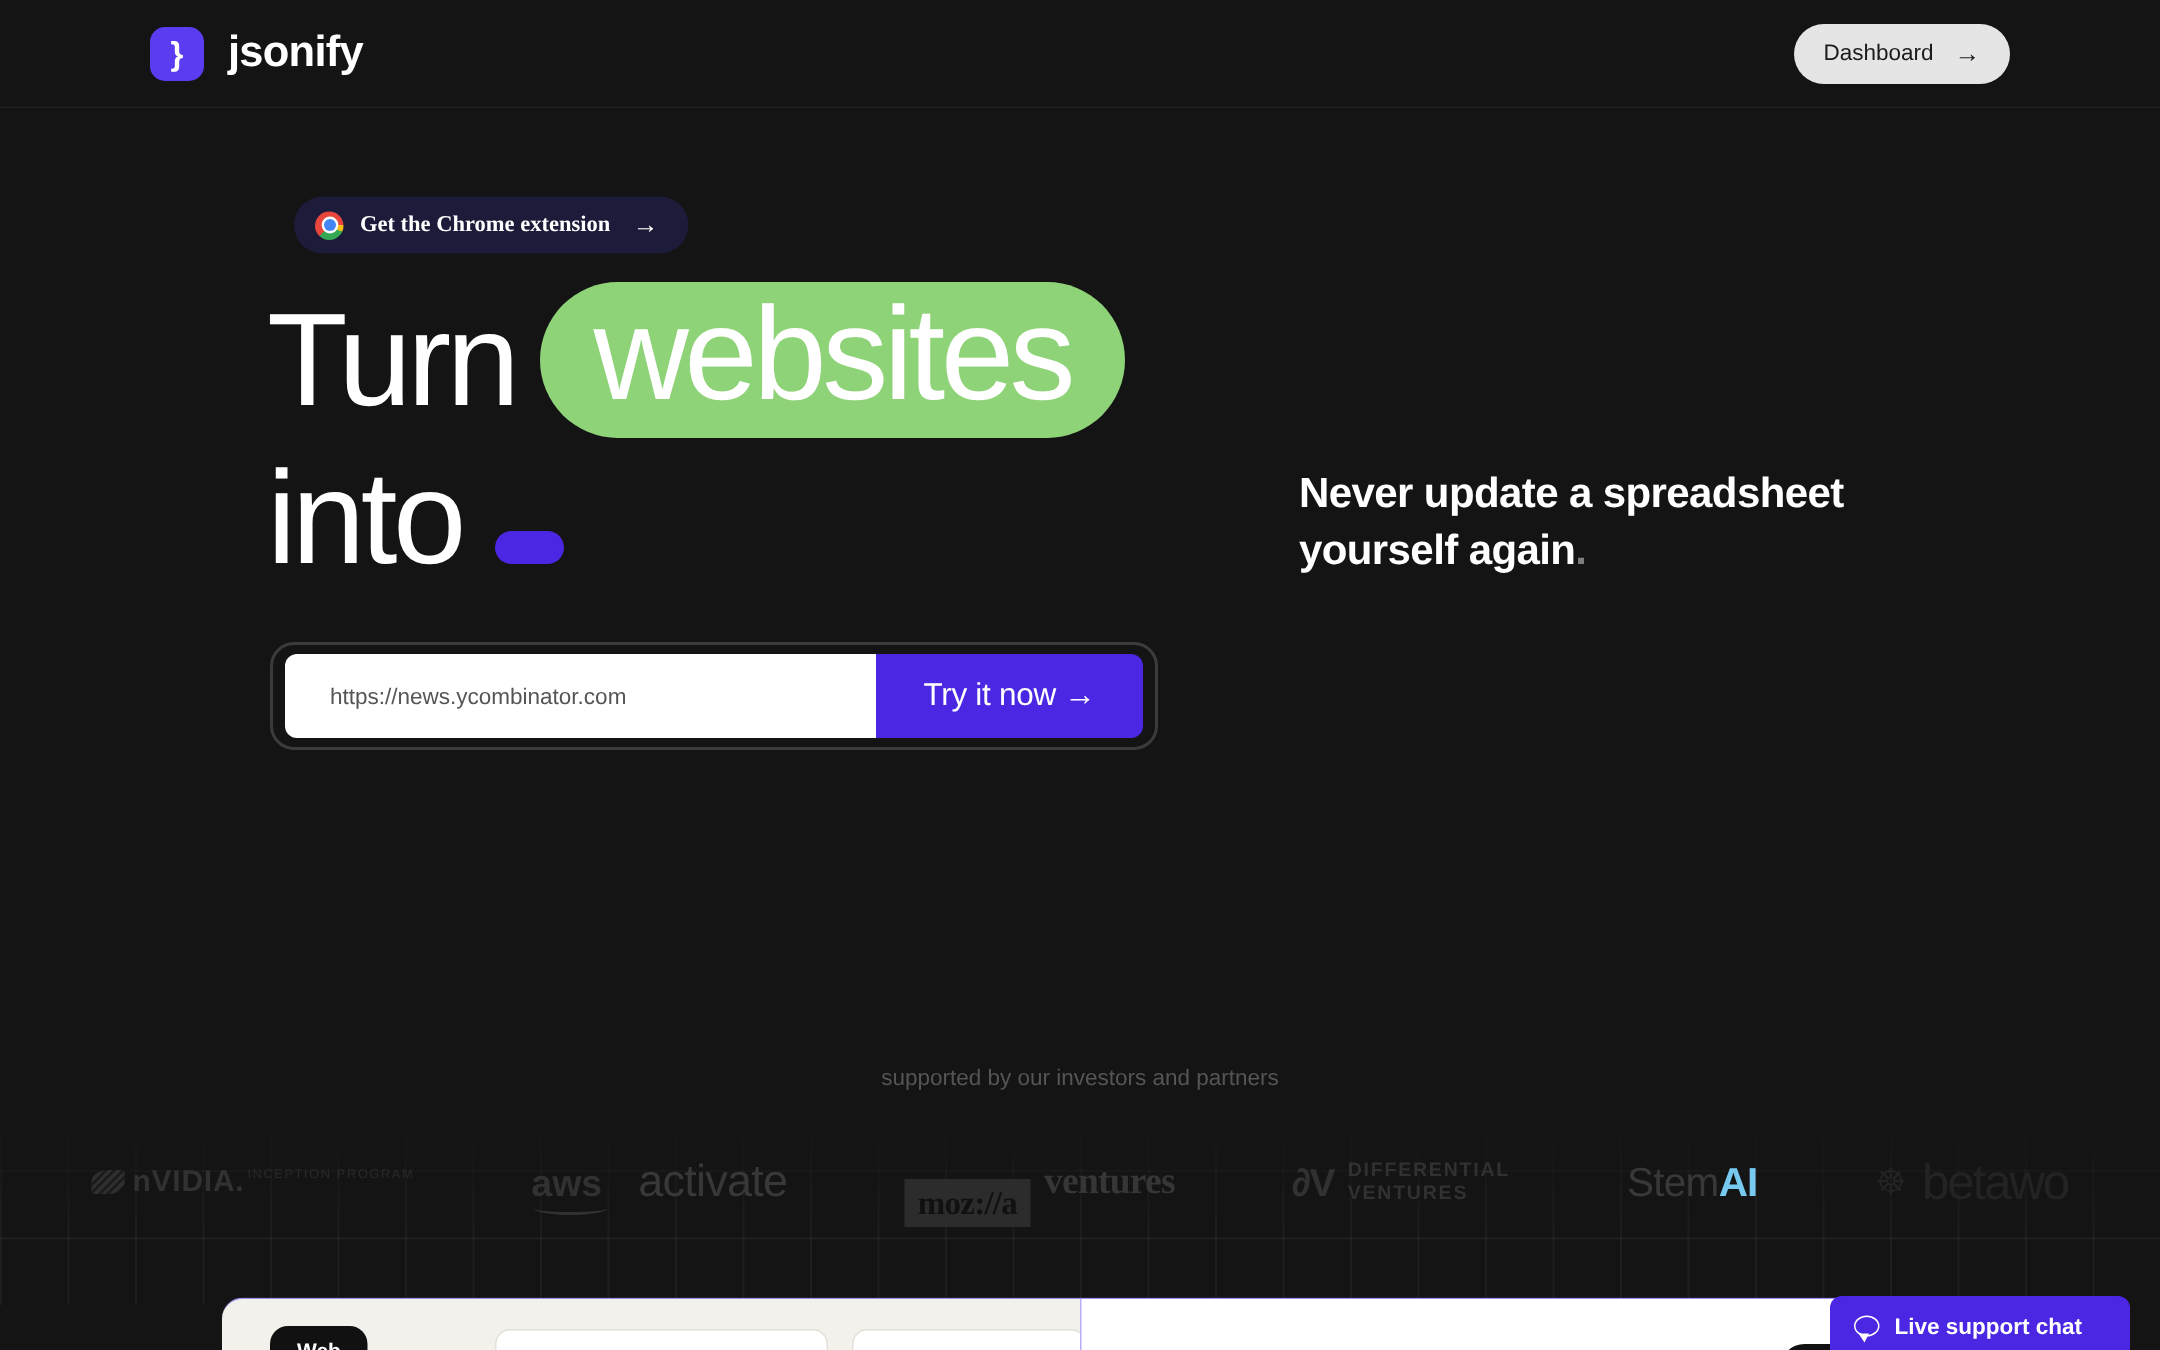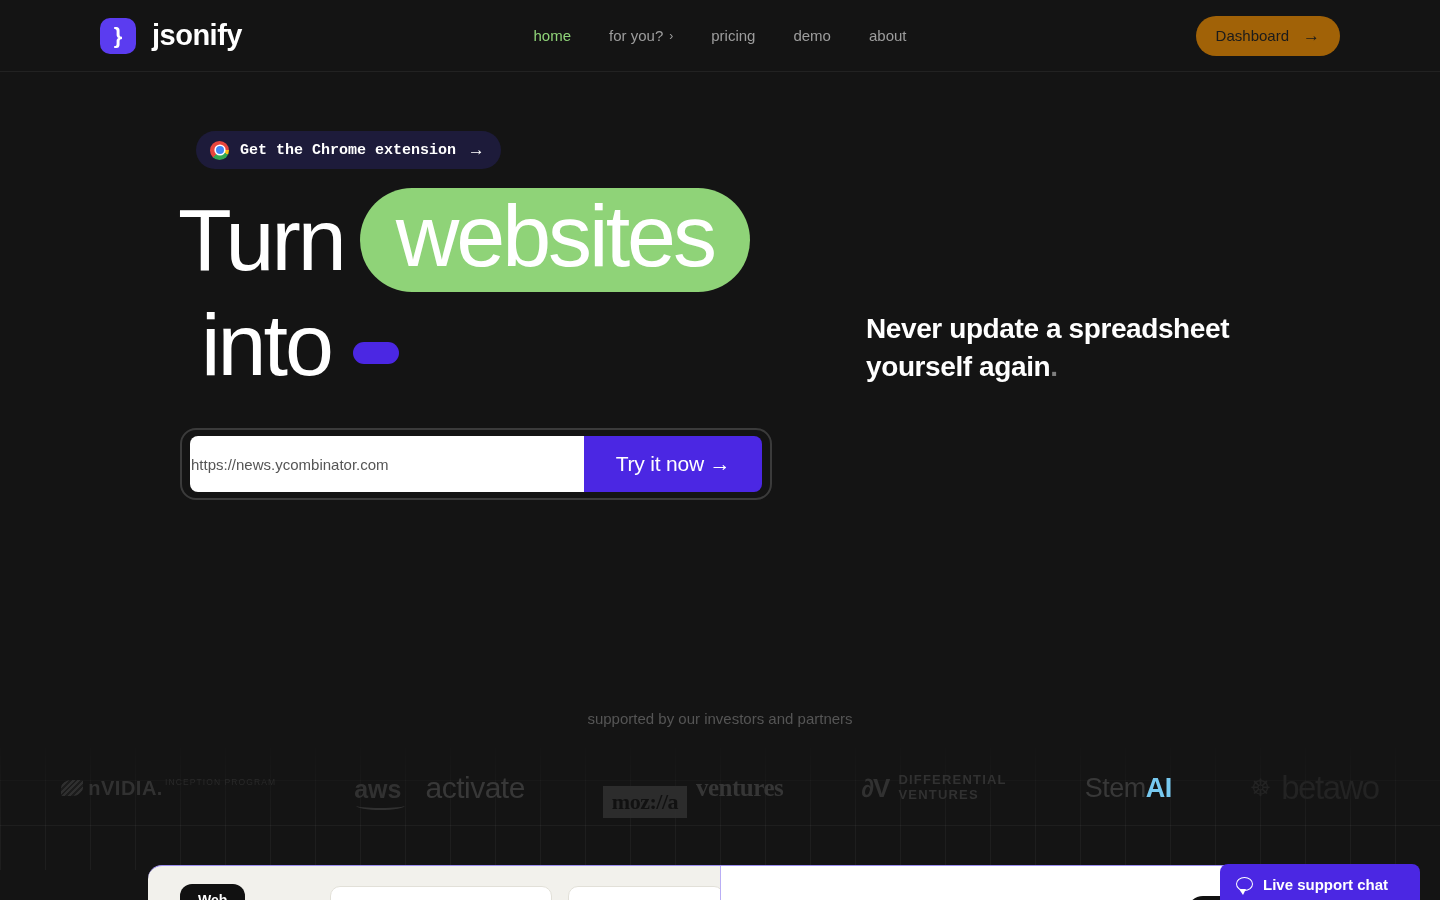--- a/index.html
+++ b/index.html
@@ -44,37 +44,37 @@
   .nav a{
     color:#9d9d9d; font-size:15px; text-decoration:none;
     display:flex; align-items:center; gap:6px; white-space:nowrap;
   }
   .nav a.active{ color:#8FD378; }
   .chev{ font-size:12px; color:#9d9d9d; }
 
   .dashboard-btn{
     position:absolute; right:100px;
     display:flex; align-items:center; gap:14px;
-    background:#a16207; color:#1b1b1b;
+    background:#e5e5e5; color:#1b1b1b;
     border:none; border-radius:999px;
     height:40px; padding:0 20px;
     font-family:"Liberation Sans", sans-serif; font-size:15px;
     cursor:pointer;
   }
   .arrow-r{ font-size:17px; line-height:1; }
 
   
   .hero{ position:absolute; top:72px; left:0; width:1440px; }
 
   .chrome-pill{
     position:absolute; left:196px; top:59px;
     height:38px; display:flex; align-items:center; gap:11px;
     background:#1D1B3A; border-radius:999px; padding:0 20px 0 14px;
     color:#fff; font-size:15px; font-weight:bold; cursor:pointer;
-    border:none; font-family:Liberation Mono, monospace;
+    border:none; font-family:Liberation Serif, serif;
   }
   .chrome-icon{ width:19px; height:19px; border-radius:50%; position:relative; overflow:hidden;
     background:conic-gradient(from -35deg,#E8453C 0deg 120deg,#F9BC15 120deg 150deg,#34A853 150deg 260deg,#E8453C 260deg 360deg);
     flex:none;
   }
   .chrome-icon::after{
     content:""; position:absolute; left:50%; top:50%; transform:translate(-50%,-50%);
     width:8px; height:8px; border-radius:50%; background:#4285F4; box-shadow:0 0 0 1.6px #fff;
   }
   .chrome-arrow{ font-size:17px; margin-left:4px; }
@@ -83,21 +83,21 @@
     position:absolute; left:178px; top:116px;
     color:#fff; font-size:88px; line-height:.98; font-weight:500;
     letter-spacing:-3px;
   }
   .hl-row{ display:flex; align-items:center; gap:16px; }
   .hl-pill{
     background:#8FD378; color:#fff; border-radius:999px;
     padding:4px 36px 12px 36px; line-height:1;
     display:inline-block;
   }
-  .hl-row2{ display:flex; align-items:flex-start; gap:22px; margin-top:10px;margin-left:23px; }
+  .hl-row2{ display:flex; align-items:center; gap:22px; margin-top:10px; }
   .type-caret{
     width:46px; height:22px; border-radius:999px; background:#4B27E3;
     margin-top:40px;
   }
 
   .tagline{
     position:absolute; left:866px; top:238px;
     color:#fff; font-size:28px; font-weight:bold; line-height:1.37;
     letter-spacing:-.4px; width:420px;
   }
@@ -108,21 +108,21 @@
     position:absolute; left:180px; top:356px;
     width:592px; height:72px;
     border:2px solid #3b3b3b; border-radius:16px;
     background:#141414;
     display:flex; align-items:center; padding:8px;
   }
   .url-input{
     flex:1; height:56px; border:none; outline:none;
     background:#fff; color:#222;
     border-radius:8px 0 0 8px;
-    padding:0 1px; font-size:15px;
+    padding:0 30px; font-size:15px;
     font-family:"Liberation Sans", sans-serif;
   }
   .url-input::placeholder{ color:#555; }
   .try-btn{
     height:56px; min-width:178px;
     background:#4B27E3; color:#fff; border:none;
     border-radius:0 8px 8px 0;
     font-size:21px; font-family:"Liberation Sans", sans-serif;
     cursor:pointer; letter-spacing:-.2px;
   }
@@ -233,38 +233,20 @@
 
   <div class="header">
 
     <div class="brand">
       <div class="logo-mark">
         <span>}</span>
       </div>
       <div class="brand-name">jsonify</div>
     </div>
 
-    <nav class="nav">
-      <a href="#" class="active">
-        <span>home</span>
-      </a>
-      <a href="#">
-        <span>for you?</span>
-        <span class="chev">›</span>
-      </a>
-      <a href="#">
-        <span>pricing</span>
-      </a>
-      <a href="#">
-        <span>demo</span>
-      </a>
-      <a href="#">
-        <span>about</span>
-      </a>
-    </nav>
 
     <button class="dashboard-btn">
       <span>Dashboard</span>
       <span class="arrow-r">→</span>
     </button>
   </div>
 
   <div class="hero">
 
     <button class="chrome-pill">

